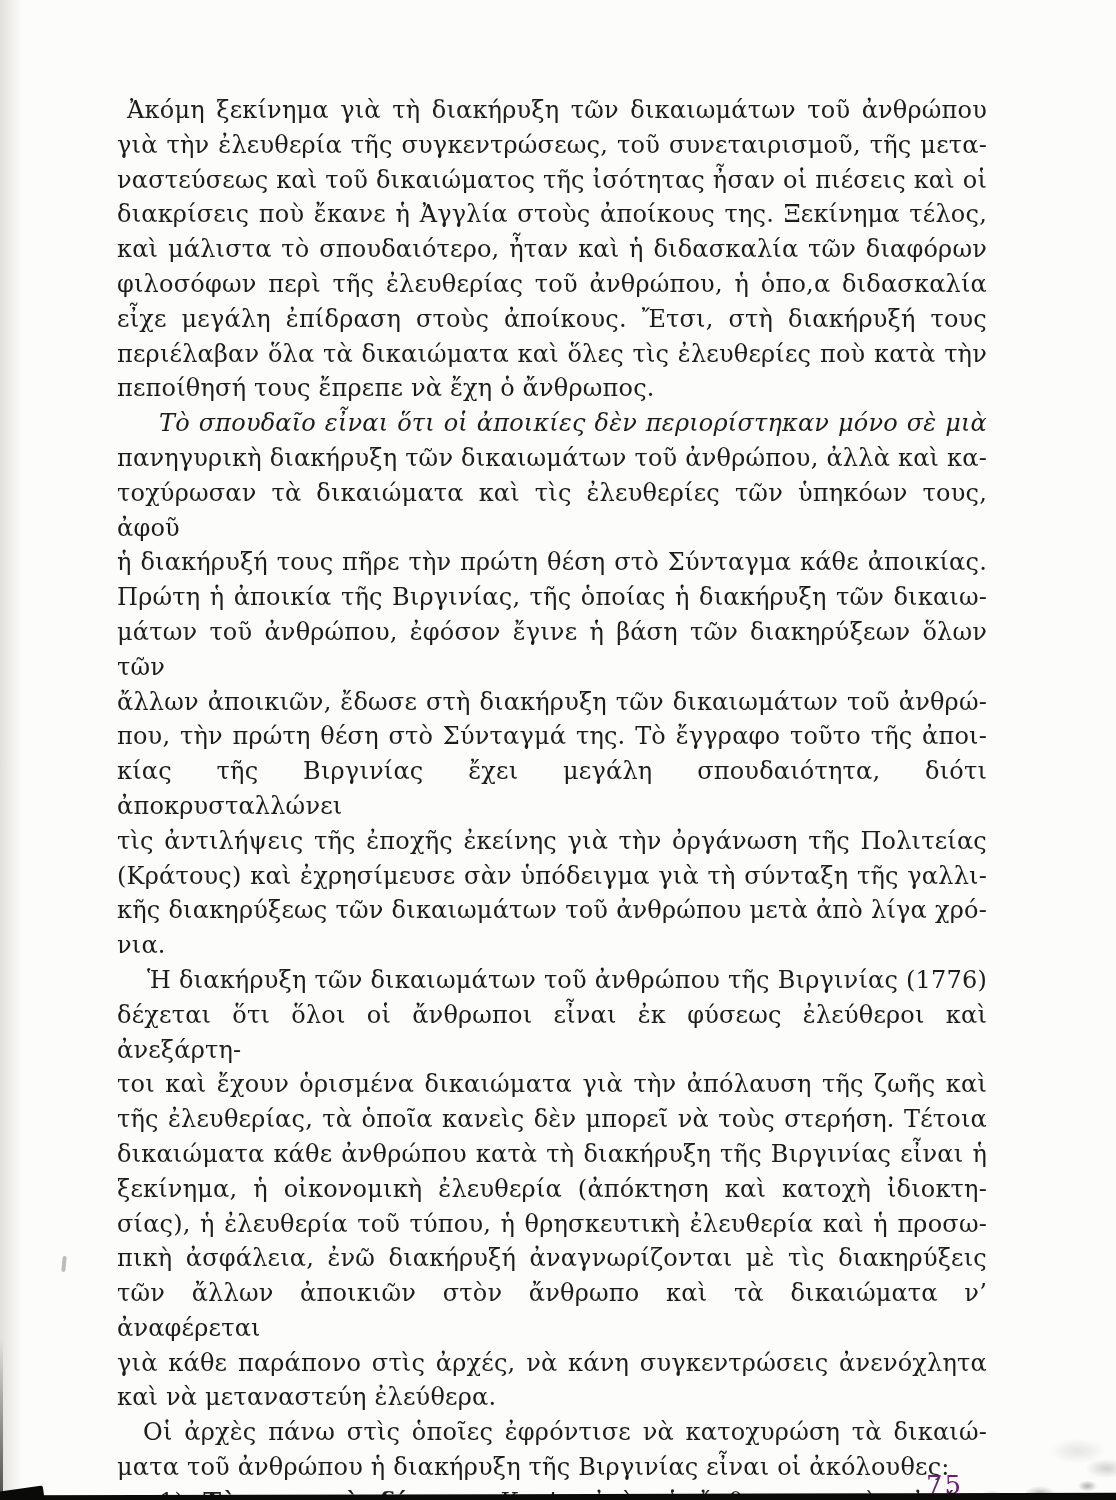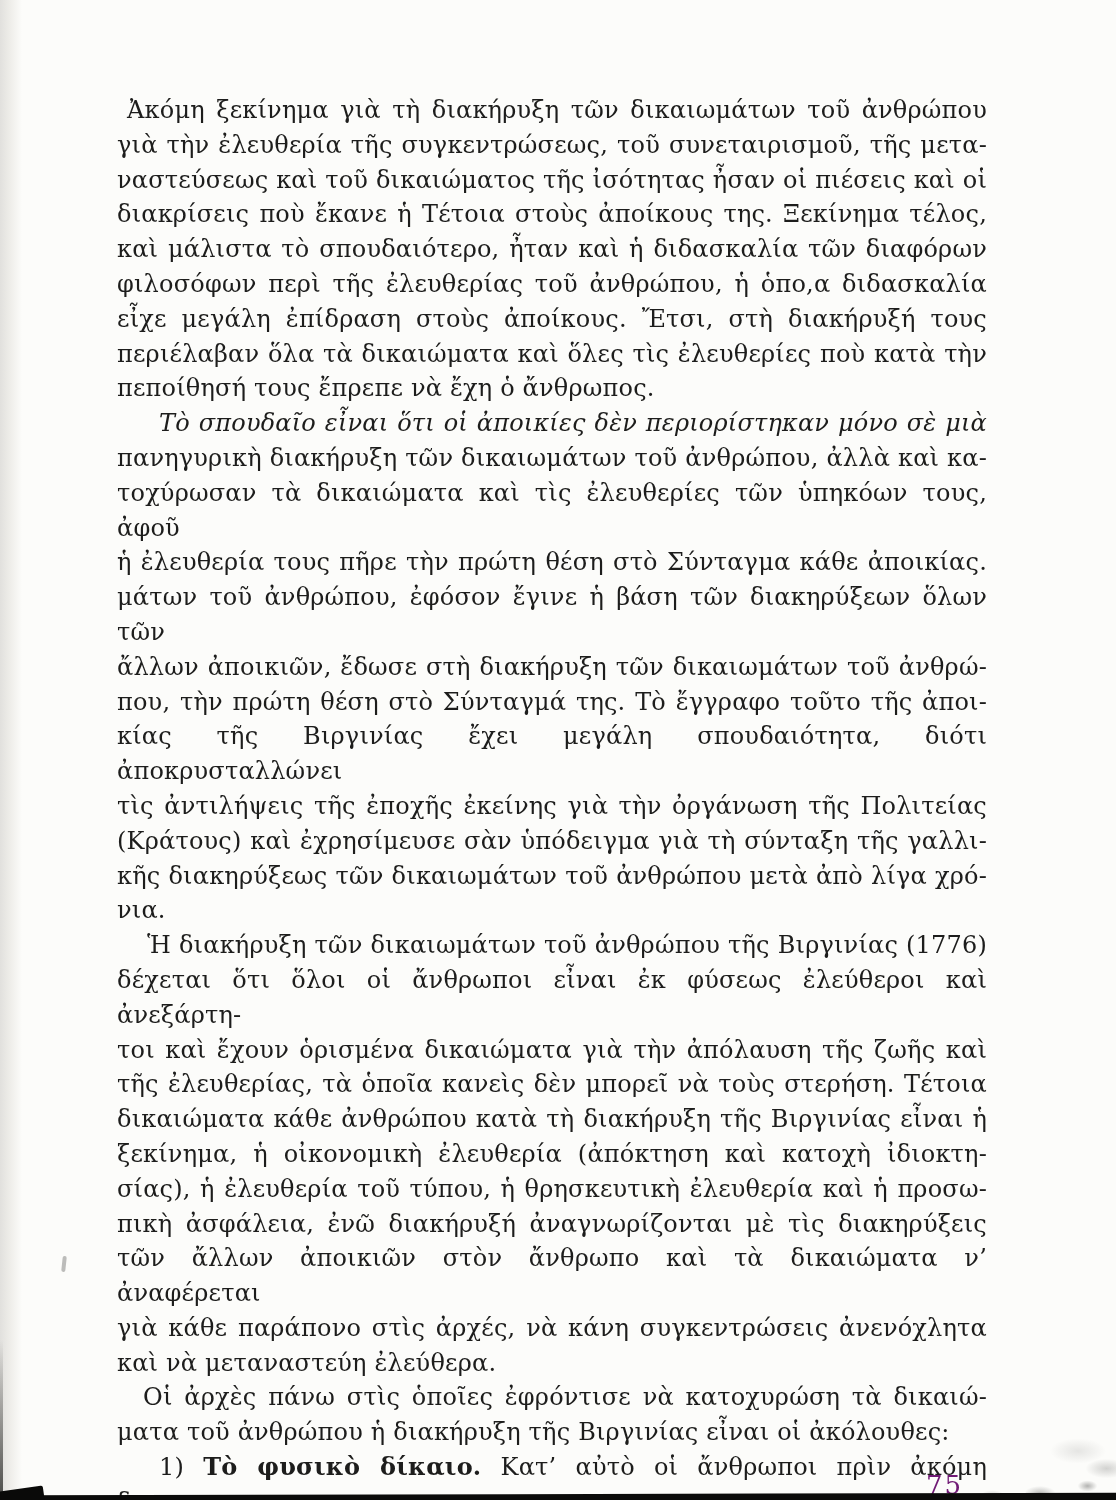--- a/index.html
+++ b/index.html
@@ -68,32 +68,33 @@
 <div class="page">
   <div class="gutter"></div>
   <div class="gutter-dark-strip"></div>
   <div class="margin-tick"></div>
 
   <div class="textblock">
       <div class="para">
         <div class="line just" style="text-indent: 10px;">Ἀκόμη ξεκίνημα γιὰ τὴ διακήρυξη τῶν δικαιωμάτων τοῦ ἀνθρώπου</div>
         <div class="line just">γιὰ τὴν ἐλευθερία τῆς συγκεντρώσεως, τοῦ συνεταιρισμοῦ, τῆς μετα-</div>
         <div class="line just">ναστεύσεως καὶ τοῦ δικαιώματος τῆς ἰσότητας ἦσαν οἱ πιέσεις καὶ οἱ</div>
-        <div class="line just">διακρίσεις ποὺ ἔκανε ἡ Τέτοια στοὺς ἀποίκους της. Ξεκίνημα τέλος,</div>
+        <div class="line just">διακρίσεις ποὺ ἔκανε ἡ Ἀγγλία στοὺς ἀποίκους της. Ξεκίνημα τέλος,</div>
         <div class="line just">καὶ μάλιστα τὸ σπουδαιότερο, ἦταν καὶ ἡ διδασκαλία τῶν διαφόρων</div>
         <div class="line just">φιλοσόφων περὶ τῆς ἐλευθερίας τοῦ ἀνθρώπου, ἡ ὁπο,α διδασκαλία</div>
         <div class="line just">εἶχε μεγάλη ἐπίδραση στοὺς ἀποίκους. Ἔτσι, στὴ διακήρυξή τους</div>
         <div class="line just">περιέλαβαν ὅλα τὰ δικαιώματα καὶ ὅλες τὶς ἐλευθερίες ποὺ κατὰ τὴν</div>
         <div class="line">πεποίθησή τους ἔπρεπε νὰ ἔχη ὁ ἄνθρωπος.</div>
       </div>
       <div class="para">
         <div class="line just" style="text-indent: 42px; font-style: italic;">Τὸ σπουδαῖο εἶναι ὅτι οἱ ἀποικίες δὲν περιορίστηκαν μόνο σὲ μιὰ</div>
         <div class="line just">πανηγυρικὴ διακήρυξη τῶν δικαιωμάτων τοῦ ἀνθρώπου, ἀλλὰ καὶ κα-</div>
         <div class="line just">τοχύρωσαν τὰ δικαιώματα καὶ τὶς ἐλευθερίες τῶν ὑπηκόων τους, ἀφοῦ</div>
-        <div class="line just">ἡ ἐλευθερία τους πῆρε τὴν πρώτη θέση στὸ Σύνταγμα κάθε ἀποικίας.</div>
+        <div class="line just">ἡ διακήρυξή τους πῆρε τὴν πρώτη θέση στὸ Σύνταγμα κάθε ἀποικίας.</div>
+        <div class="line just">Πρώτη ἡ ἀποικία τῆς Βιργινίας, τῆς ὁποίας ἡ διακήρυξη τῶν δικαιω-</div>
         <div class="line just">μάτων τοῦ ἀνθρώπου, ἐφόσον ἔγινε ἡ βάση τῶν διακηρύξεων ὅλων τῶν</div>
         <div class="line just">ἄλλων ἀποικιῶν, ἔδωσε στὴ διακήρυξη τῶν δικαιωμάτων τοῦ ἀνθρώ-</div>
         <div class="line just">που, τὴν πρώτη θέση στὸ Σύνταγμά της. Τὸ ἔγγραφο τοῦτο τῆς ἀποι-</div>
         <div class="line just">κίας τῆς Βιργινίας ἔχει μεγάλη σπουδαιότητα, διότι ἀποκρυσταλλώνει</div>
         <div class="line just">τὶς ἀντιλήψεις τῆς ἐποχῆς ἐκείνης γιὰ τὴν ὀργάνωση τῆς Πολιτείας</div>
         <div class="line just">(Κράτους) καὶ ἐχρησίμευσε σὰν ὑπόδειγμα γιὰ τὴ σύνταξη τῆς γαλλι-</div>
         <div class="line just">κῆς διακηρύξεως τῶν δικαιωμάτων τοῦ ἀνθρώπου μετὰ ἀπὸ λίγα χρό-</div>
         <div class="line">νια.</div>
       </div>
       <div class="para">

